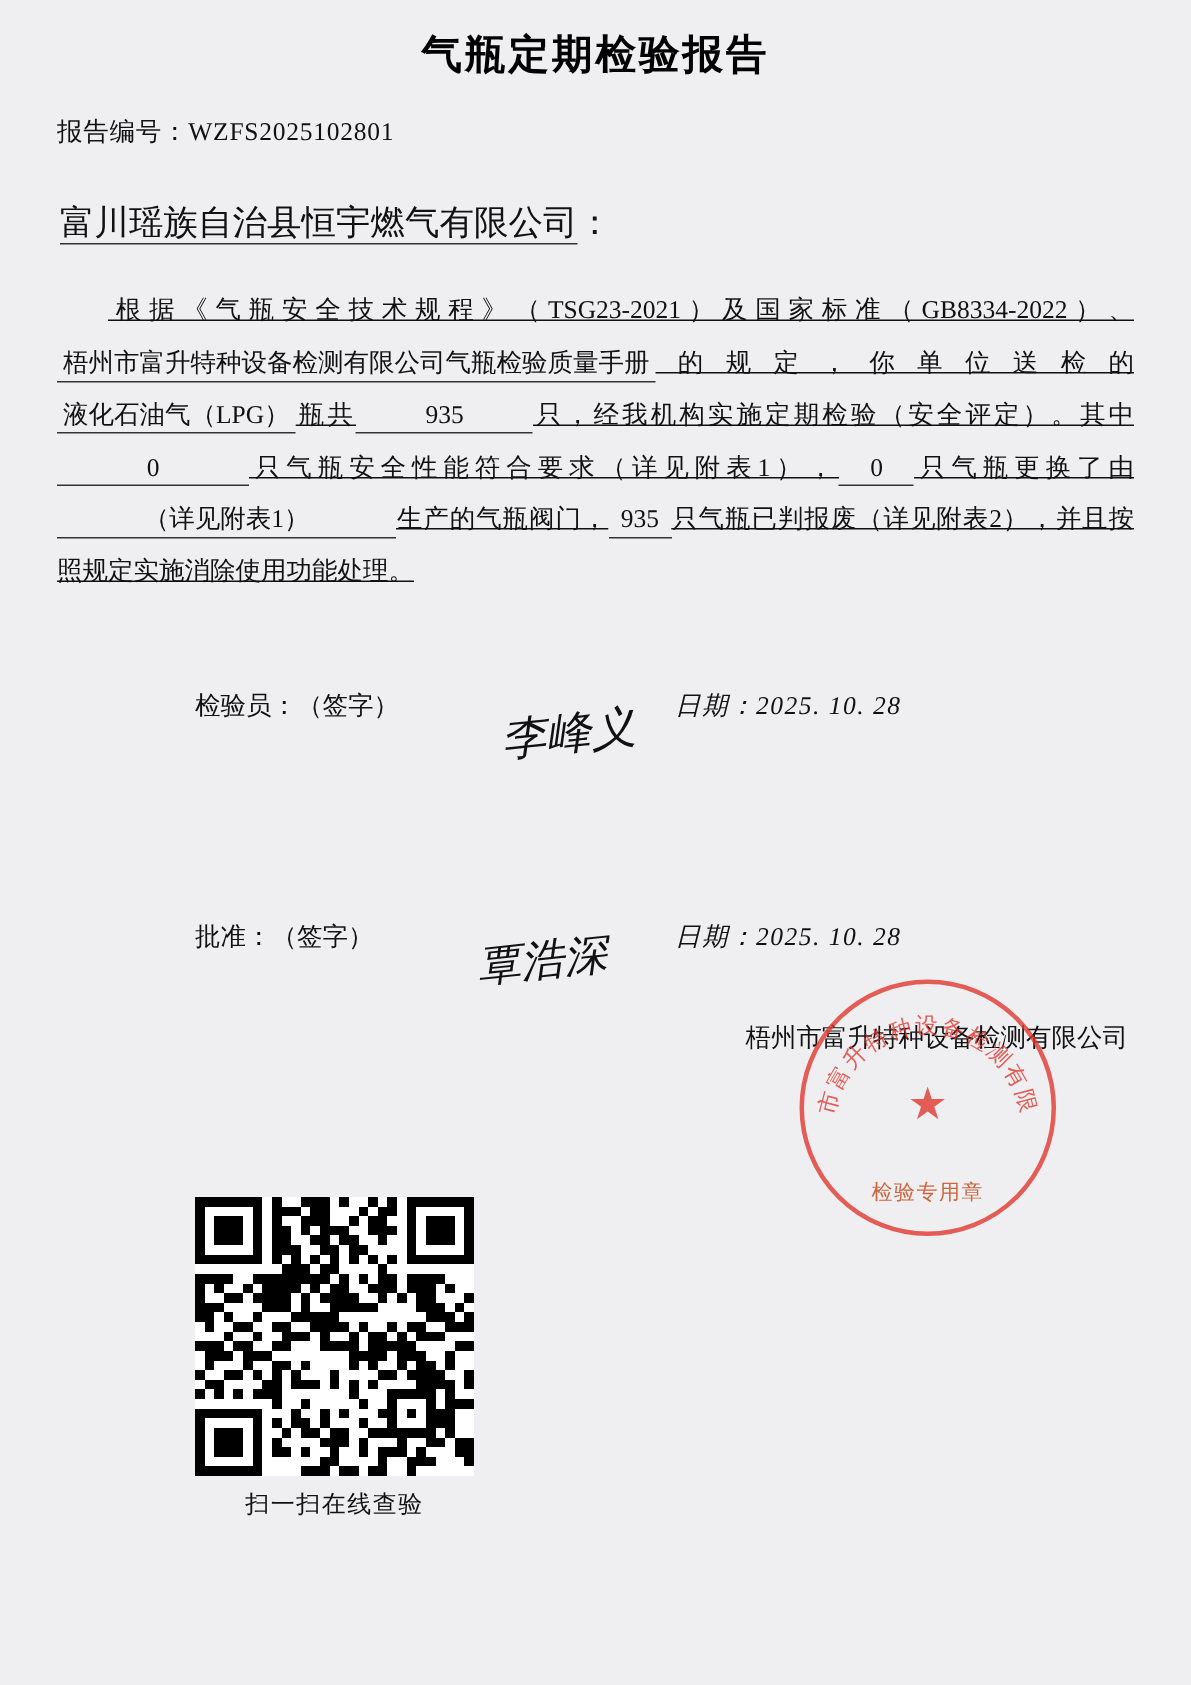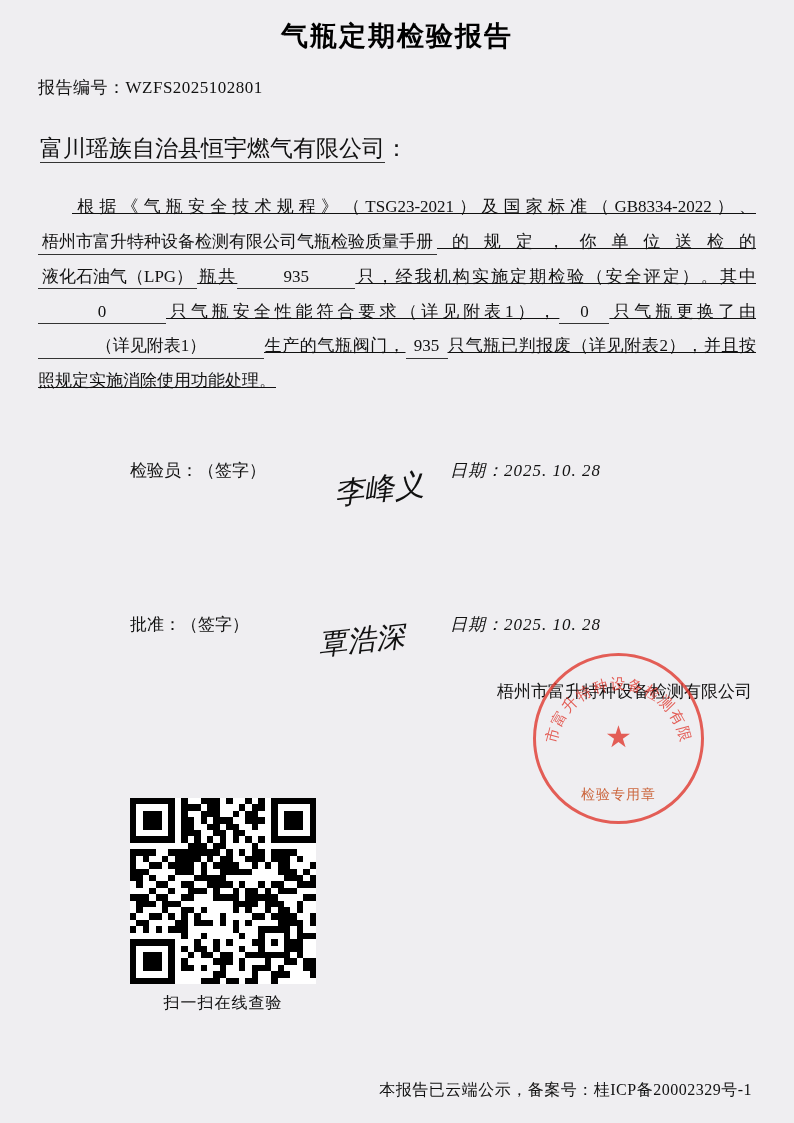--- a/index.html
+++ b/index.html
@@ -238,15 +238,14 @@
   </div>
 
   <div class="qr-wrap">
     <svg class="qr" id="qr-svg" viewBox="0 0 29 29" shape-rendering="crispEdges">
       <rect x="0" y="0" width="29" height="29" fill="#ffffff"></rect>
     <path d="M0 0h1v1h-1zM1 0h1v1h-1zM2 0h1v1h-1zM3 0h1v1h-1zM4 0h1v1h-1zM5 0h1v1h-1zM6 0h1v1h-1zM8 0h1v1h-1zM11 0h1v1h-1zM12 0h1v1h-1zM13 0h1v1h-1zM15 0h1v1h-1zM18 0h1v1h-1zM20 0h1v1h-1zM22 0h1v1h-1zM23 0h1v1h-1zM24 0h1v1h-1zM25 0h1v1h-1zM26 0h1v1h-1zM27 0h1v1h-1zM28 0h1v1h-1zM0 1h1v1h-1zM6 1h1v1h-1zM8 1h1v1h-1zM9 1h1v1h-1zM10 1h1v1h-1zM12 1h1v1h-1zM13 1h1v1h-1zM17 1h1v1h-1zM19 1h1v1h-1zM20 1h1v1h-1zM22 1h1v1h-1zM28 1h1v1h-1zM0 2h1v1h-1zM2 2h1v1h-1zM3 2h1v1h-1zM4 2h1v1h-1zM6 2h1v1h-1zM8 2h1v1h-1zM11 2h1v1h-1zM12 2h1v1h-1zM13 2h1v1h-1zM16 2h1v1h-1zM18 2h1v1h-1zM19 2h1v1h-1zM22 2h1v1h-1zM24 2h1v1h-1zM25 2h1v1h-1zM26 2h1v1h-1zM28 2h1v1h-1zM0 3h1v1h-1zM2 3h1v1h-1zM3 3h1v1h-1zM4 3h1v1h-1zM6 3h1v1h-1zM8 3h1v1h-1zM9 3h1v1h-1zM11 3h1v1h-1zM13 3h1v1h-1zM14 3h1v1h-1zM15 3h1v1h-1zM18 3h1v1h-1zM19 3h1v1h-1zM20 3h1v1h-1zM22 3h1v1h-1zM24 3h1v1h-1zM25 3h1v1h-1zM26 3h1v1h-1zM28 3h1v1h-1zM0 4h1v1h-1zM2 4h1v1h-1zM3 4h1v1h-1zM4 4h1v1h-1zM6 4h1v1h-1zM8 4h1v1h-1zM9 4h1v1h-1zM12 4h1v1h-1zM13 4h1v1h-1zM15 4h1v1h-1zM16 4h1v1h-1zM19 4h1v1h-1zM22 4h1v1h-1zM24 4h1v1h-1zM25 4h1v1h-1zM26 4h1v1h-1zM28 4h1v1h-1zM0 5h1v1h-1zM6 5h1v1h-1zM8 5h1v1h-1zM9 5h1v1h-1zM10 5h1v1h-1zM13 5h1v1h-1zM14 5h1v1h-1zM16 5h1v1h-1zM17 5h1v1h-1zM22 5h1v1h-1zM28 5h1v1h-1zM0 6h1v1h-1zM1 6h1v1h-1zM2 6h1v1h-1zM3 6h1v1h-1zM4 6h1v1h-1zM5 6h1v1h-1zM6 6h1v1h-1zM8 6h1v1h-1zM10 6h1v1h-1zM12 6h1v1h-1zM14 6h1v1h-1zM16 6h1v1h-1zM18 6h1v1h-1zM20 6h1v1h-1zM22 6h1v1h-1zM23 6h1v1h-1zM24 6h1v1h-1zM25 6h1v1h-1zM26 6h1v1h-1zM27 6h1v1h-1zM28 6h1v1h-1zM9 7h1v1h-1zM10 7h1v1h-1zM11 7h1v1h-1zM13 7h1v1h-1zM14 7h1v1h-1zM19 7h1v1h-1zM0 8h1v1h-1zM1 8h1v1h-1zM2 8h1v1h-1zM3 8h1v1h-1zM6 8h1v1h-1zM7 8h1v1h-1zM8 8h1v1h-1zM9 8h1v1h-1zM10 8h1v1h-1zM11 8h1v1h-1zM12 8h1v1h-1zM13 8h1v1h-1zM15 8h1v1h-1zM17 8h1v1h-1zM19 8h1v1h-1zM20 8h1v1h-1zM22 8h1v1h-1zM23 8h1v1h-1zM24 8h1v1h-1zM25 8h1v1h-1zM0 9h1v1h-1zM2 9h1v1h-1zM5 9h1v1h-1zM7 9h1v1h-1zM8 9h1v1h-1zM9 9h1v1h-1zM10 9h1v1h-1zM12 9h1v1h-1zM14 9h1v1h-1zM15 9h1v1h-1zM18 9h1v1h-1zM19 9h1v1h-1zM20 9h1v1h-1zM22 9h1v1h-1zM23 9h1v1h-1zM24 9h1v1h-1zM26 9h1v1h-1zM0 10h1v1h-1zM3 10h1v1h-1zM4 10h1v1h-1zM6 10h1v1h-1zM7 10h1v1h-1zM8 10h1v1h-1zM9 10h1v1h-1zM11 10h1v1h-1zM13 10h1v1h-1zM14 10h1v1h-1zM15 10h1v1h-1zM16 10h1v1h-1zM19 10h1v1h-1zM21 10h1v1h-1zM23 10h1v1h-1zM24 10h1v1h-1zM28 10h1v1h-1zM0 11h1v1h-1zM1 11h1v1h-1zM2 11h1v1h-1zM7 11h1v1h-1zM8 11h1v1h-1zM9 11h1v1h-1zM11 11h1v1h-1zM14 11h1v1h-1zM15 11h1v1h-1zM16 11h1v1h-1zM17 11h1v1h-1zM18 11h1v1h-1zM23 11h1v1h-1zM24 11h1v1h-1zM25 11h1v1h-1zM27 11h1v1h-1zM0 12h1v1h-1zM1 12h1v1h-1zM3 12h1v1h-1zM6 12h1v1h-1zM10 12h1v1h-1zM11 12h1v1h-1zM12 12h1v1h-1zM13 12h1v1h-1zM14 12h1v1h-1zM24 12h1v1h-1zM25 12h1v1h-1zM26 12h1v1h-1zM28 12h1v1h-1zM1 13h1v1h-1zM4 13h1v1h-1zM5 13h1v1h-1zM8 13h1v1h-1zM9 13h1v1h-1zM12 13h1v1h-1zM13 13h1v1h-1zM14 13h1v1h-1zM15 13h1v1h-1zM17 13h1v1h-1zM20 13h1v1h-1zM22 13h1v1h-1zM23 13h1v1h-1zM26 13h1v1h-1zM27 13h1v1h-1zM28 13h1v1h-1zM3 14h1v1h-1zM6 14h1v1h-1zM9 14h1v1h-1zM10 14h1v1h-1zM11 14h1v1h-1zM13 14h1v1h-1zM16 14h1v1h-1zM18 14h1v1h-1zM19 14h1v1h-1zM21 14h1v1h-1zM23 14h1v1h-1zM24 14h1v1h-1zM25 14h1v1h-1zM0 15h1v1h-1zM1 15h1v1h-1zM2 15h1v1h-1zM4 15h1v1h-1zM5 15h1v1h-1zM8 15h1v1h-1zM9 15h1v1h-1zM13 15h1v1h-1zM14 15h1v1h-1zM15 15h1v1h-1zM16 15h1v1h-1zM18 15h1v1h-1zM19 15h1v1h-1zM20 15h1v1h-1zM21 15h1v1h-1zM22 15h1v1h-1zM27 15h1v1h-1zM28 15h1v1h-1zM1 16h1v1h-1zM2 16h1v1h-1zM3 16h1v1h-1zM5 16h1v1h-1zM6 16h1v1h-1zM7 16h1v1h-1zM16 16h1v1h-1zM17 16h1v1h-1zM18 16h1v1h-1zM19 16h1v1h-1zM21 16h1v1h-1zM22 16h1v1h-1zM23 16h1v1h-1zM26 16h1v1h-1zM1 17h1v1h-1zM5 17h1v1h-1zM8 17h1v1h-1zM9 17h1v1h-1zM11 17h1v1h-1zM16 17h1v1h-1zM18 17h1v1h-1zM21 17h1v1h-1zM23 17h1v1h-1zM24 17h1v1h-1zM26 17h1v1h-1zM0 18h1v1h-1zM3 18h1v1h-1zM4 18h1v1h-1zM6 18h1v1h-1zM8 18h1v1h-1zM10 18h1v1h-1zM14 18h1v1h-1zM19 18h1v1h-1zM20 18h1v1h-1zM22 18h1v1h-1zM23 18h1v1h-1zM24 18h1v1h-1zM25 18h1v1h-1zM28 18h1v1h-1zM1 19h1v1h-1zM2 19h1v1h-1zM7 19h1v1h-1zM8 19h1v1h-1zM10 19h1v1h-1zM11 19h1v1h-1zM12 19h1v1h-1zM14 19h1v1h-1zM16 19h1v1h-1zM18 19h1v1h-1zM23 19h1v1h-1zM24 19h1v1h-1zM25 19h1v1h-1zM26 19h1v1h-1zM28 19h1v1h-1zM0 20h1v1h-1zM2 20h1v1h-1zM4 20h1v1h-1zM6 20h1v1h-1zM7 20h1v1h-1zM8 20h1v1h-1zM16 20h1v1h-1zM20 20h1v1h-1zM21 20h1v1h-1zM22 20h1v1h-1zM23 20h1v1h-1zM24 20h1v1h-1zM26 20h1v1h-1zM8 21h1v1h-1zM11 21h1v1h-1zM17 21h1v1h-1zM20 21h1v1h-1zM24 21h1v1h-1zM26 21h1v1h-1zM27 21h1v1h-1zM28 21h1v1h-1zM0 22h1v1h-1zM1 22h1v1h-1zM2 22h1v1h-1zM3 22h1v1h-1zM4 22h1v1h-1zM5 22h1v1h-1zM6 22h1v1h-1zM10 22h1v1h-1zM13 22h1v1h-1zM15 22h1v1h-1zM19 22h1v1h-1zM20 22h1v1h-1zM22 22h1v1h-1zM24 22h1v1h-1zM25 22h1v1h-1zM26 22h1v1h-1zM0 23h1v1h-1zM6 23h1v1h-1zM8 23h1v1h-1zM10 23h1v1h-1zM11 23h1v1h-1zM13 23h1v1h-1zM17 23h1v1h-1zM20 23h1v1h-1zM24 23h1v1h-1zM25 23h1v1h-1zM26 23h1v1h-1zM0 24h1v1h-1zM2 24h1v1h-1zM3 24h1v1h-1zM4 24h1v1h-1zM6 24h1v1h-1zM9 24h1v1h-1zM11 24h1v1h-1zM12 24h1v1h-1zM14 24h1v1h-1zM15 24h1v1h-1zM18 24h1v1h-1zM19 24h1v1h-1zM20 24h1v1h-1zM21 24h1v1h-1zM22 24h1v1h-1zM23 24h1v1h-1zM24 24h1v1h-1zM26 24h1v1h-1zM0 25h1v1h-1zM2 25h1v1h-1zM3 25h1v1h-1zM4 25h1v1h-1zM6 25h1v1h-1zM8 25h1v1h-1zM13 25h1v1h-1zM14 25h1v1h-1zM15 25h1v1h-1zM17 25h1v1h-1zM21 25h1v1h-1zM24 25h1v1h-1zM25 25h1v1h-1zM27 25h1v1h-1zM28 25h1v1h-1zM0 26h1v1h-1zM2 26h1v1h-1zM3 26h1v1h-1zM4 26h1v1h-1zM6 26h1v1h-1zM8 26h1v1h-1zM9 26h1v1h-1zM11 26h1v1h-1zM14 26h1v1h-1zM17 26h1v1h-1zM19 26h1v1h-1zM20 26h1v1h-1zM21 26h1v1h-1zM23 26h1v1h-1zM27 26h1v1h-1zM28 26h1v1h-1zM0 27h1v1h-1zM6 27h1v1h-1zM13 27h1v1h-1zM14 27h1v1h-1zM19 27h1v1h-1zM22 27h1v1h-1zM23 27h1v1h-1zM24 27h1v1h-1zM28 27h1v1h-1zM0 28h1v1h-1zM1 28h1v1h-1zM2 28h1v1h-1zM3 28h1v1h-1zM4 28h1v1h-1zM5 28h1v1h-1zM6 28h1v1h-1zM11 28h1v1h-1zM12 28h1v1h-1zM13 28h1v1h-1zM15 28h1v1h-1zM16 28h1v1h-1zM18 28h1v1h-1zM19 28h1v1h-1zM22 28h1v1h-1z" fill="#000000"></path>
       </svg>
     <div class="qr-caption">扫一扫在线查验</div>
   </div>
 
-  <div class="footer">本报告已云端公示，备案号：桂ICP备20002329号-1</div>
 
 </div>
 
 </body></html>

